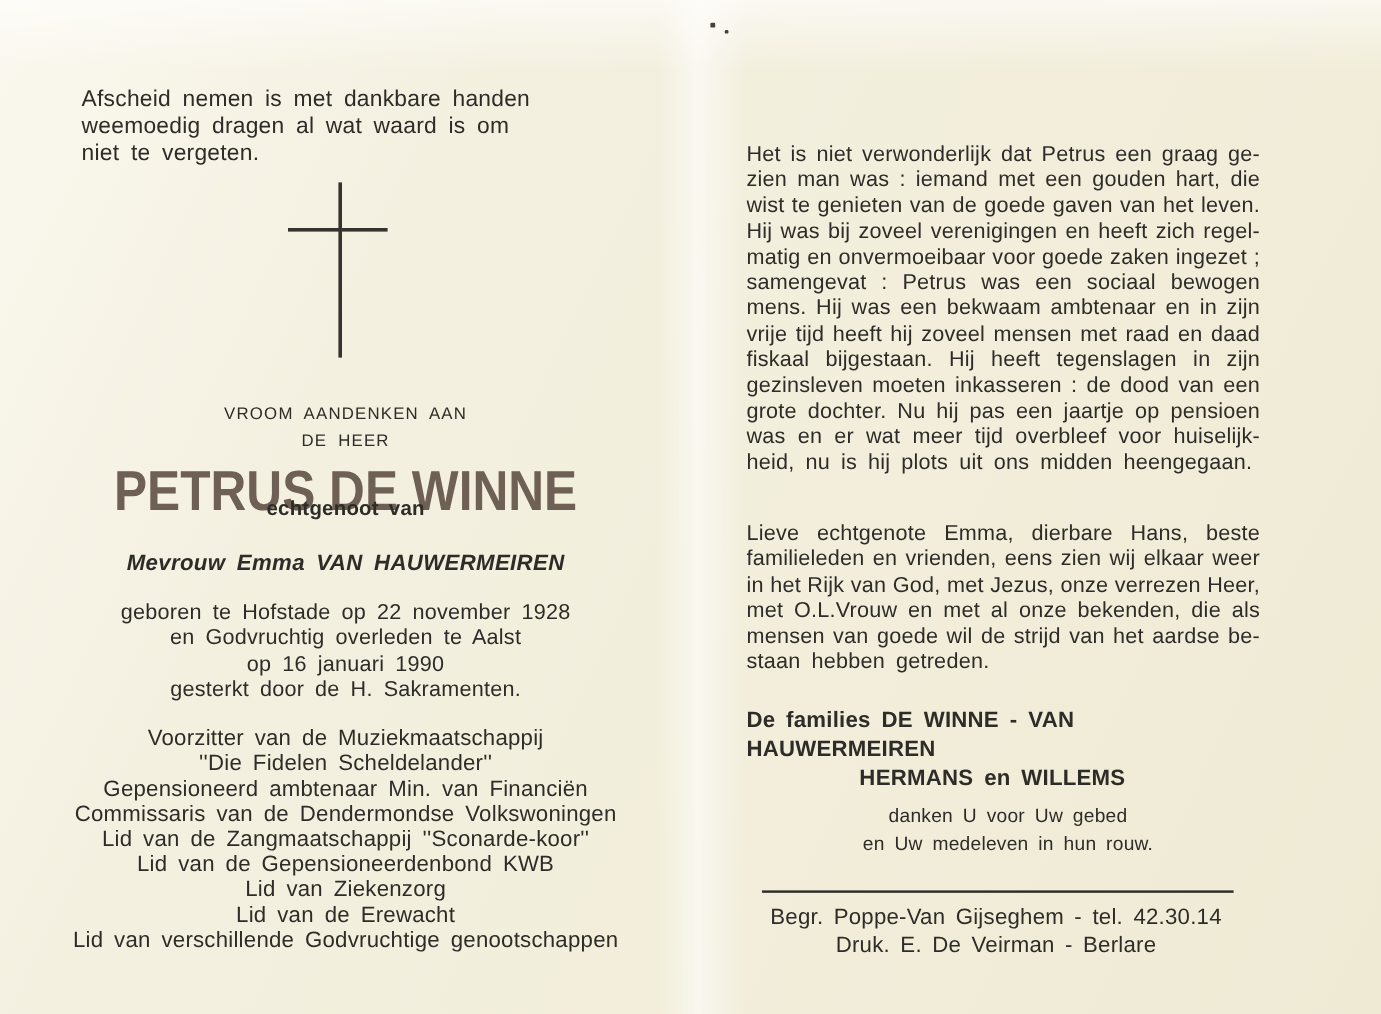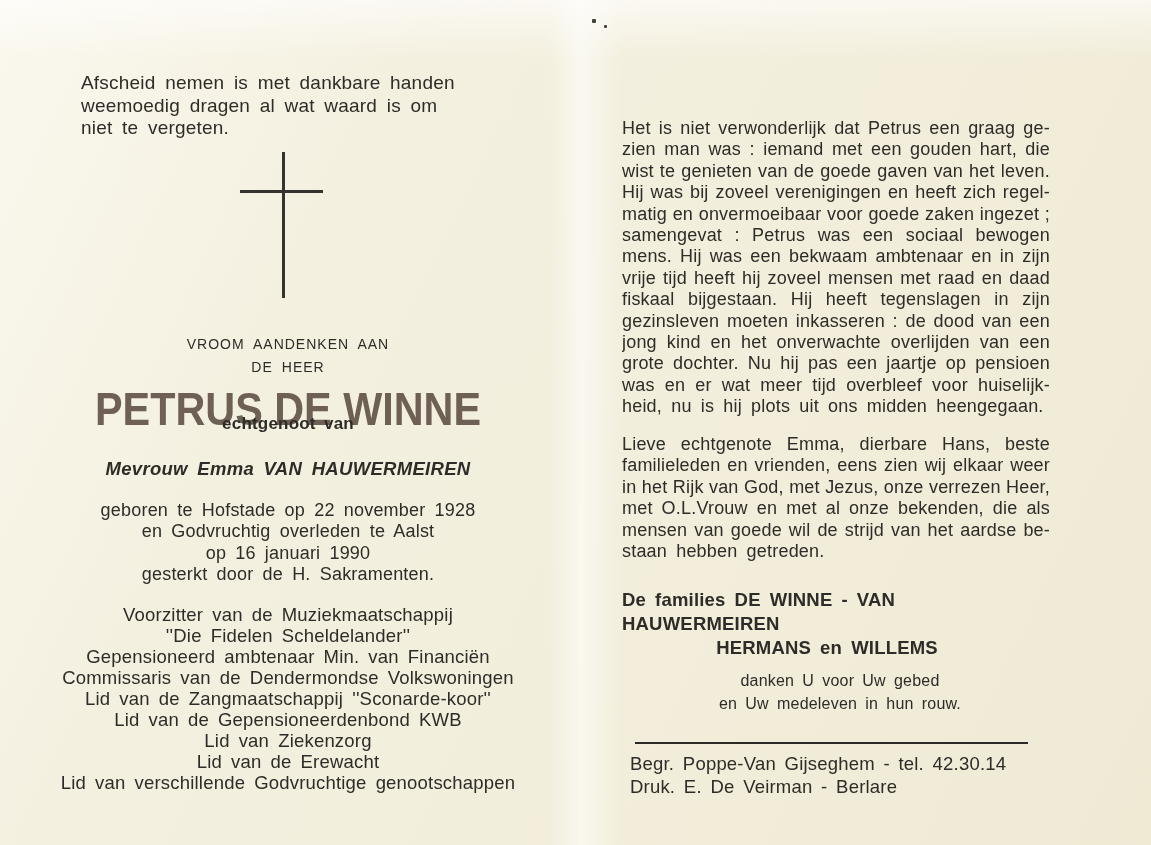--- a/index.html
+++ b/index.html
@@ -25,21 +25,21 @@
     position:absolute;top:0;left:0;width:1151px;height:60px;
     background:linear-gradient(180deg,rgba(255,255,255,.6),rgba(255,255,255,0));
     pointer-events:none;
   }
   .speck{position:absolute;background:#45413a;border-radius:1px;}
   .speck.s1{left:592px;top:19px;width:4px;height:4px;}
   .speck.s2{left:604px;top:25px;width:3px;height:3px;}
 
   
   .poem{
-    position:absolute;left:81px;top:72px;width:440px;
+    position:absolute;left:68px;top:72px;width:440px;
     font-size:19px;line-height:22.5px;
     word-spacing:.22em;letter-spacing:.2px;
     white-space:pre-line;text-align:left;
   }
   .cross{position:absolute;left:0;top:0;}
   .cross .v{position:absolute;left:282px;top:152px;width:3px;height:146px;background:#35332e;}
   .cross .h{position:absolute;left:240px;top:190px;width:83px;height:3px;background:#35332e;}
 
   .center-col{position:absolute;left:58px;width:460px;text-align:center;}
   .memorial-heading{
@@ -100,21 +100,21 @@
     position:absolute;left:640px;top:670px;width:400px;
     text-align:center;font-size:16px;line-height:22.5px;
     word-spacing:.22em;letter-spacing:.2px;white-space:pre-line;
   }
   .rule{
     position:absolute;left:635px;top:742px;width:393px;height:2px;
     background:#2c2a26;
   }
   .imprint{
     position:absolute;left:630px;top:752px;width:400px;
-    text-align:left;font-size:18.5px;line-height:23px;
+    text-align:center;font-size:18.5px;line-height:23px;
     word-spacing:.18em;letter-spacing:.2px;
   }
 </style>
 </head>
 <body>
 
 <div class="card">
   <div class="gutter"></div>
   <div class="top-sheen"></div>
   <div class="speck s1"></div>
@@ -159,21 +159,20 @@
         <div>Het is niet verwonderlijk dat Petrus een graag ge-</div>
         <div>zien man was : iemand met een gouden hart, die</div>
         <div>wist te genieten van de goede gaven van het leven.</div>
         <div>Hij was bij zoveel verenigingen en heeft zich regel-</div>
         <div>matig en onvermoeibaar voor goede zaken ingezet ;</div>
         <div>samengevat : Petrus was een sociaal bewogen</div>
         <div>mens. Hij was een bekwaam ambtenaar en in zijn</div>
         <div>vrije tijd heeft hij zoveel mensen met raad en daad</div>
         <div>fiskaal bijgestaan. Hij heeft tegenslagen in zijn</div>
         <div>gezinsleven moeten inkasseren : de dood van een</div>
-        <div>jong kind en het onverwachte overlijden van een</div>
         <div>grote dochter. Nu hij pas een jaartje op pensioen</div>
         <div>was en er wat meer tijd overbleef voor huiselijk-</div>
         <div>heid, nu is hij plots uit ons midden heengegaan.</div>
       </div>
 
     <div class="justify-lines farewell">
         <div>Lieve echtgenote Emma, dierbare Hans, beste</div>
         <div>familieleden en vrienden, eens zien wij elkaar weer</div>
         <div>in het Rijk van God, met Jezus, onze verrezen Heer,</div>
         <div>met O.L.Vrouw en met al onze bekenden, die als</div>

